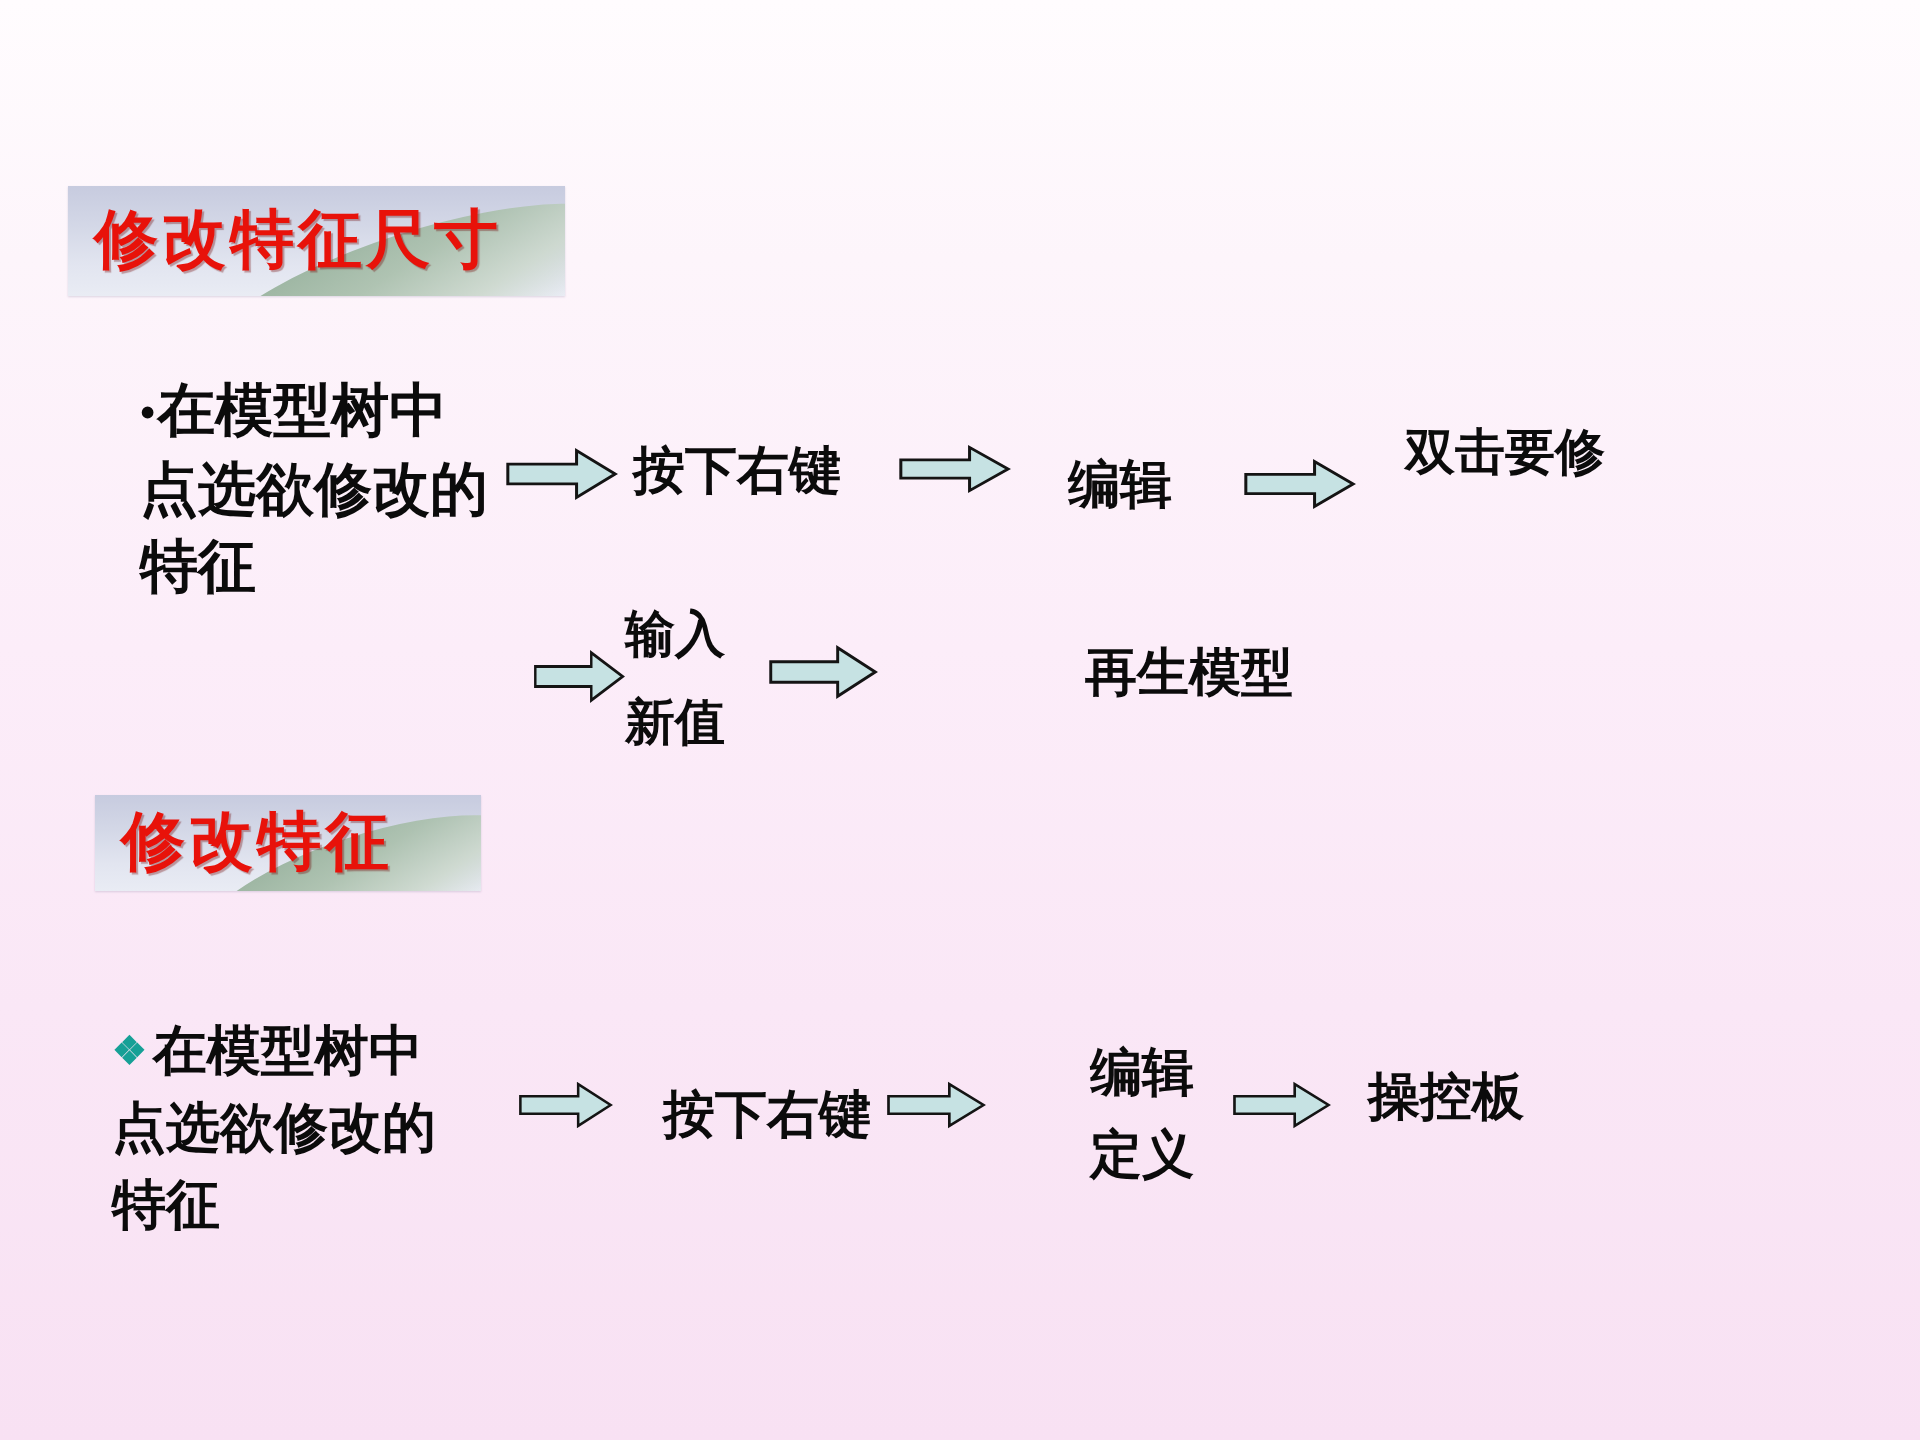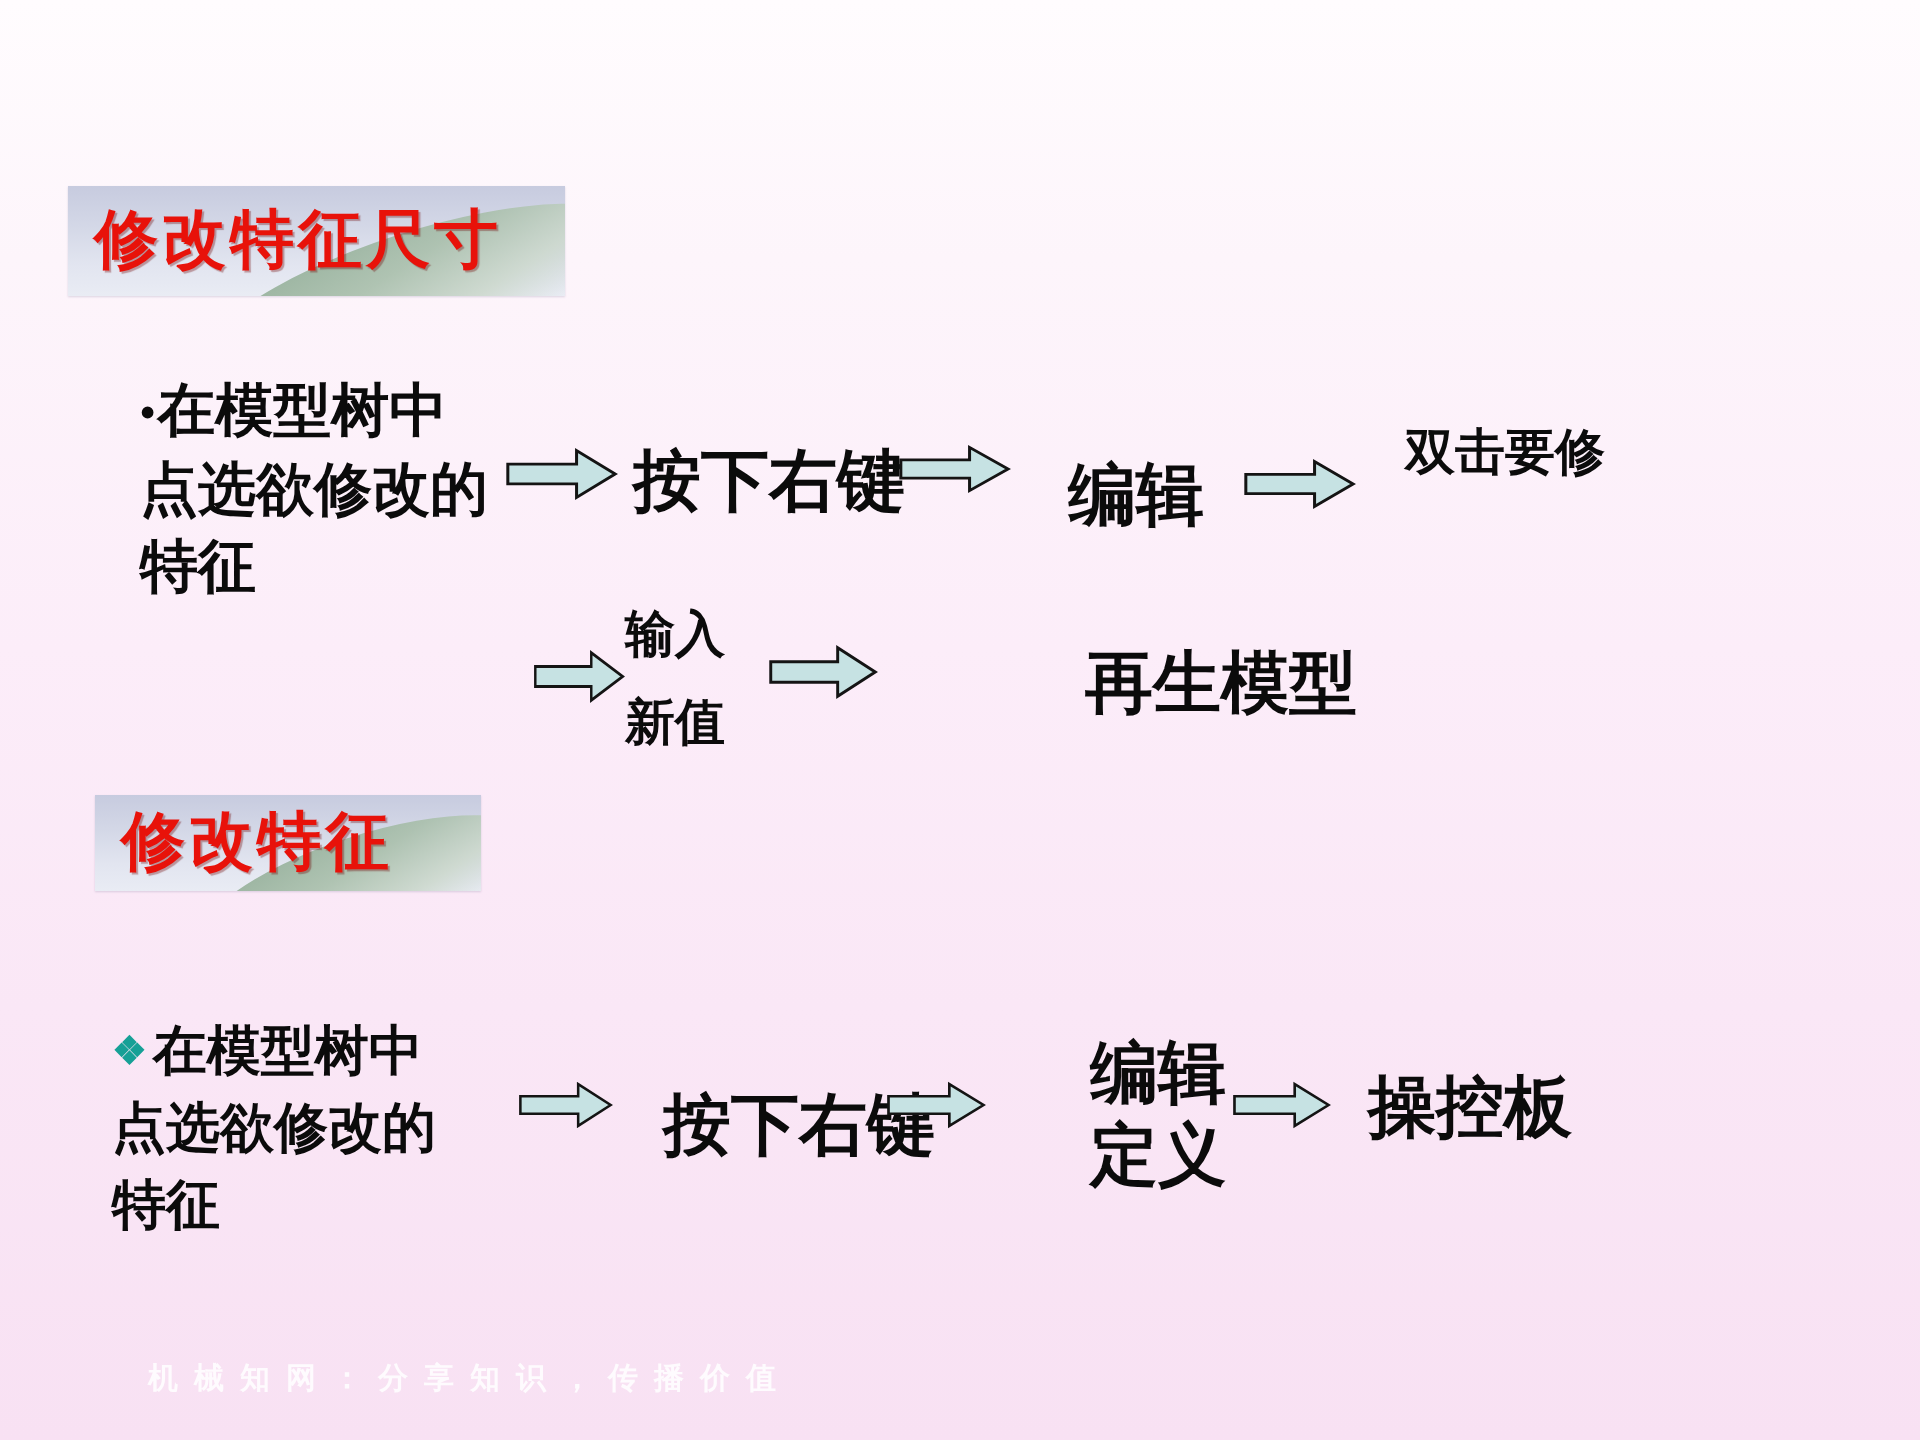--- a/index.html
+++ b/index.html
@@ -88,21 +88,21 @@
   }
 
   
   .flow-label {
     position: absolute;
     color: #0b0b0b;
     font-weight: bold;
     white-space: nowrap;
   }
   .fs50 { font-size: 50px; }
-  .fs52 { font-size: 68px; }
+  .fs52 { font-size: 52px; }
   .two-line { line-height: 88px; }
   .two-line-tight { line-height: 82px; }
 
   
   .arrow {
     position: absolute;
     display: block;
   }
   .arrow svg {
     display: block;
@@ -233,16 +233,15 @@
   </div>
 
   <span class="arrow" style="left:1232px; top:1081px; width:99px; height:48px;">
     <svg viewBox="0 0 120 60" preserveAspectRatio="none" aria-hidden="true">
       <polygon points="3,19 76,19 76,4 117,30 76,56 76,41 3,41"></polygon>
     </svg>
   </span>
 
   <div class="flow-label fs52" style="left:1368px; top:1062px;">操控板</div>
 
-  <div class="watermark">机械知网：分享知识，传播价值</div>
 
 
 </div>
 
 </body></html>

